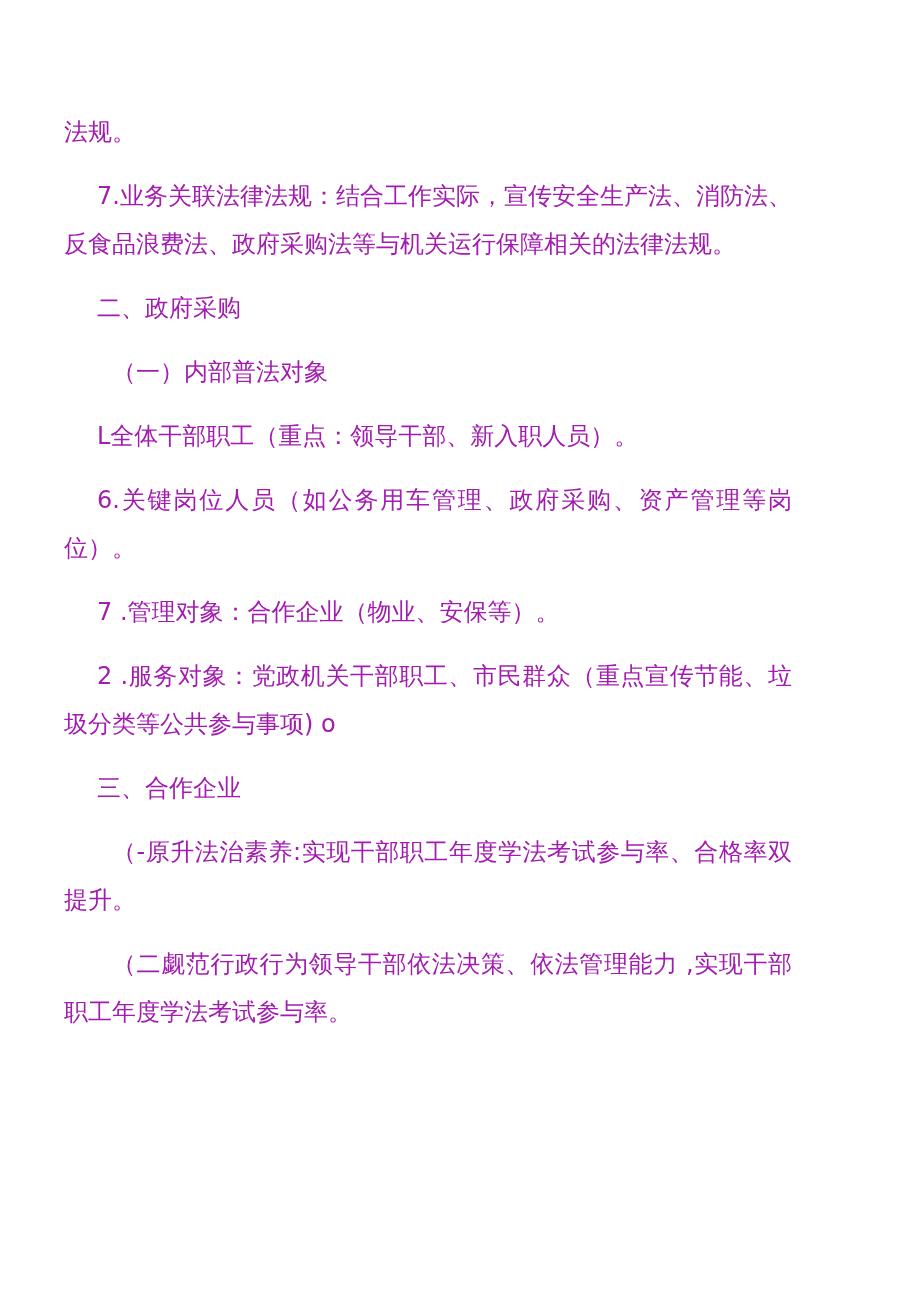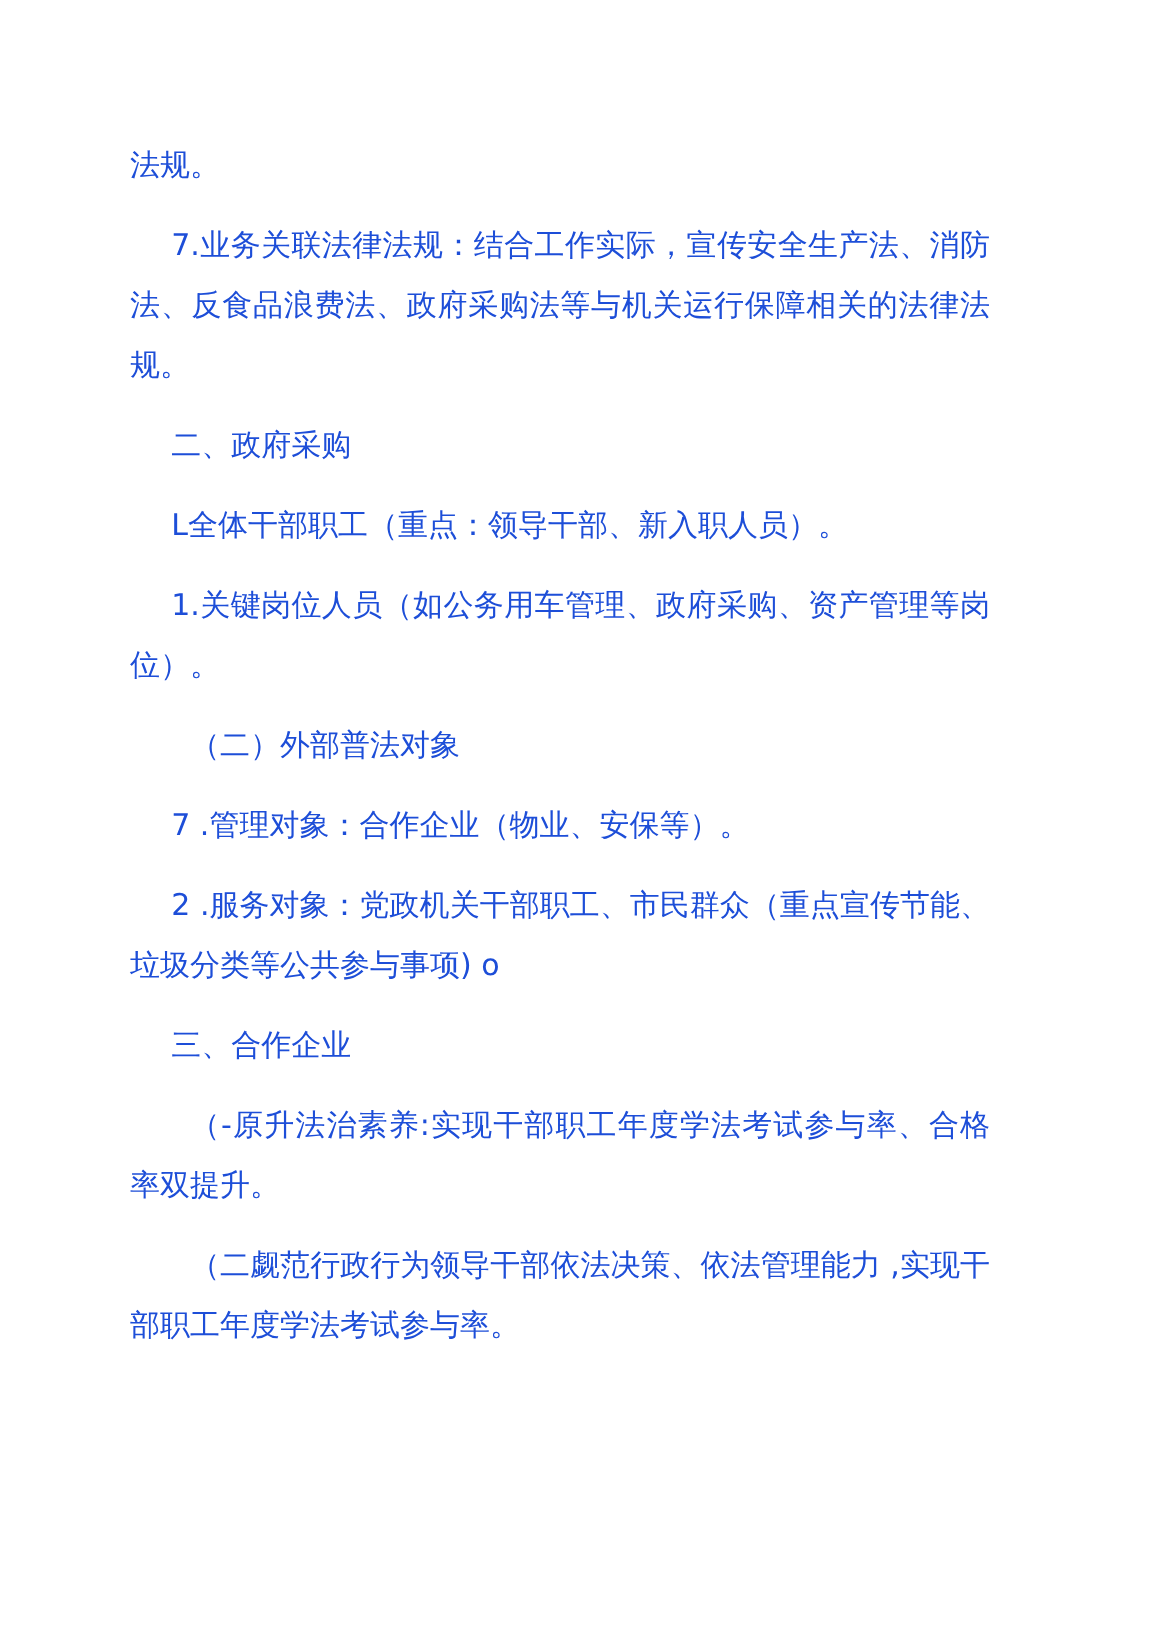--- a/index.html
+++ b/index.html
@@ -7,25 +7,25 @@
     padding: 0;
     background: #ffffff;
   }
   .page {
     position: relative;
     width: 920px;
     height: 1301px;
     margin: 0 auto;
     background: #ffffff;
     box-sizing: border-box;
-    padding: 108px 128px 0 104px;
+    padding: 108px 128px 0 64px;
     font-family: "DejaVu Sans", "Liberation Sans", sans-serif;
     font-size: 24px;
     line-height: 48px;
-    color: #1d4ed8;
+    color: #a21caf;
     text-align: justify;
     overflow: hidden;
   }
   .para {
     margin: 0 0 16px 0;
     word-break: break-all;
   }
   
   .ind-0 { text-indent: 0; }
   
@@ -33,21 +33,21 @@
   
   .ind-b { text-indent: 48px; }
 </style>
 </head>
 <body>
 
 <div class="page">
   <p class="para ind-0">法规。</p>
   <p class="para ind-a">7.业务关联法律法规：结合工作实际，宣传安全生产法、消防法、反食品浪费法、政府采购法等与机关运行保障相关的法律法规。</p>
   <p class="para ind-a">二、政府采购</p>
+  <p class="para ind-b">（一）内部普法对象</p>
   <p class="para ind-a">L全体干部职工（重点：领导干部、新入职人员）。</p>
-  <p class="para ind-a">1.关键岗位人员（如公务用车管理、政府采购、资产管理等岗位）。</p>
-  <p class="para ind-b">（二）外部普法对象</p>
+  <p class="para ind-a">6.关键岗位人员（如公务用车管理、政府采购、资产管理等岗位）。</p>
   <p class="para ind-a">7 .管理对象：合作企业（物业、安保等）。</p>
   <p class="para ind-a">2 .服务对象：党政机关干部职工、市民群众（重点宣传节能、垃圾分类等公共参与事项) o</p>
   <p class="para ind-a">三、合作企业</p>
   <p class="para ind-b">（-原升法治素养:实现干部职工年度学法考试参与率、合格率双提升。</p>
   <p class="para ind-b">（二觑范行政行为领导干部依法决策、依法管理能力 ,实现干部职工年度学法考试参与率。</p>
 </div>
 
 </body></html>

